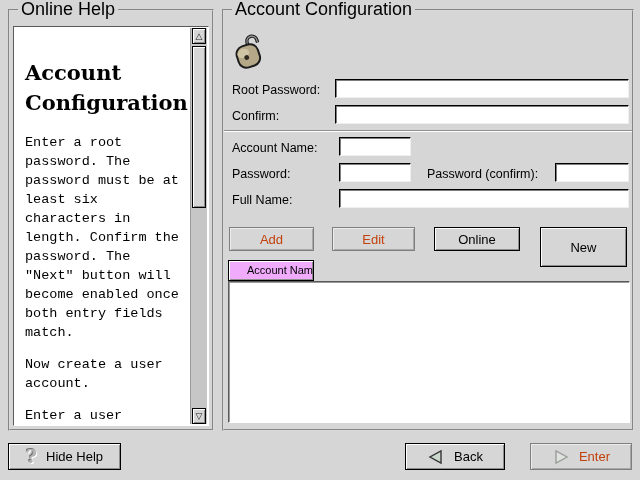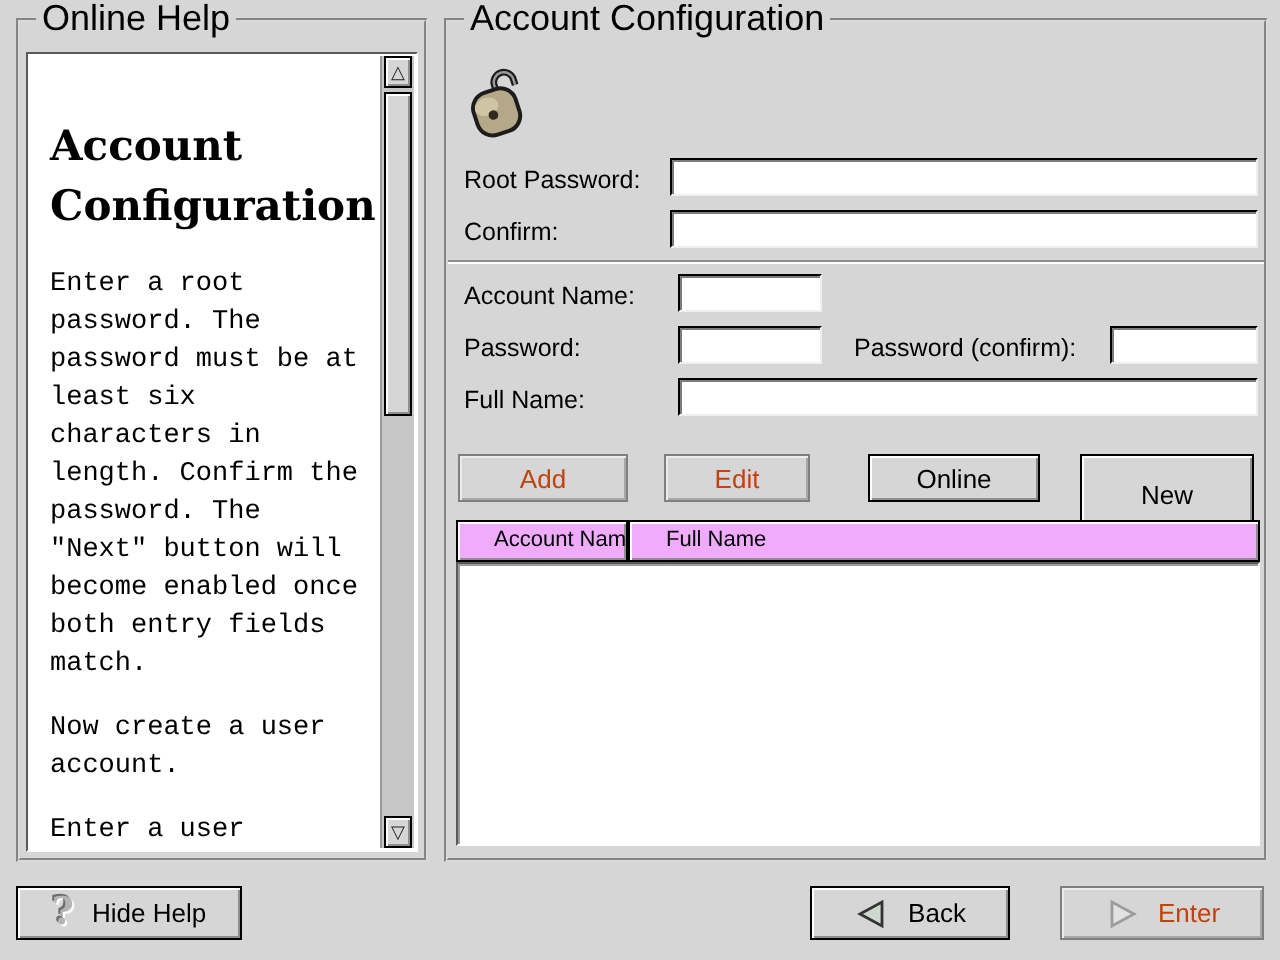--- a/index.html
+++ b/index.html
@@ -212,27 +212,26 @@
 
   <span class="form-label" style="left:8px; top:156px;">Password:</span>
   <input class="entry" style="left: 115px; top: 152px; width: 72px;" type="password" value="">
   <span class="form-label" style="left:203px; top:156px;">Password (confirm):</span>
   <input class="entry" style="left: 331px; top: 152px; width: 74px;" type="password" value="">
 
   <span class="form-label" style="left:8px; top:182px;">Full Name:</span>
   <input class="entry" style="left: 115px; top: 178px; width: 290px;" type="text" value="">
 
   <div class="btn disabled" style="left:5px;  top:216px; width:85px; height:24px;">Add</div>
-  <div class="btn disabled" style="left:108px; top:216px; width:73px; height:24px;">Edit</div>
+  <div class="btn disabled" style="left:108px; top:216px; width:83px; height:24px;">Edit</div>
   <div class="btn" style="left:210px; top:216px; width:86px; height:24px;">Online</div>
   <div class="btn" style="left:316px; top:216px; width:87px; height:40px;">New</div>
 
   <div class="table-header" style="left:4px; top:249px; width:402px;">
     <div class="th-cell" style="width:86px;">Account Name</div>
-    <div class="th-cell" style="width:316px;">Full Name</div>
   </div>
   <div class="table-body" style="left:4px; top:270px; width:402px; height:142px;"></div>
 </fieldset>
 
 <div class="btn footer-btn" style="left:8px; top:443px; width:113px;">
   <span class="help-qmark">?</span>
   <span>Hide Help</span>
 </div>
 
 <div class="btn footer-btn" style="left:405px; top:443px; width:100px;">

